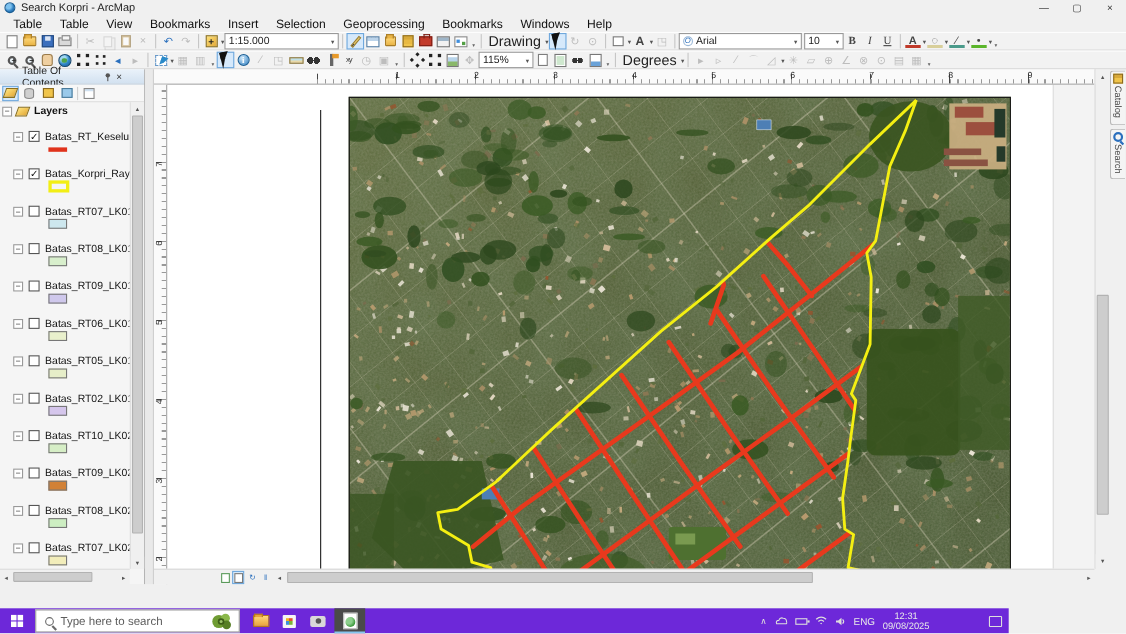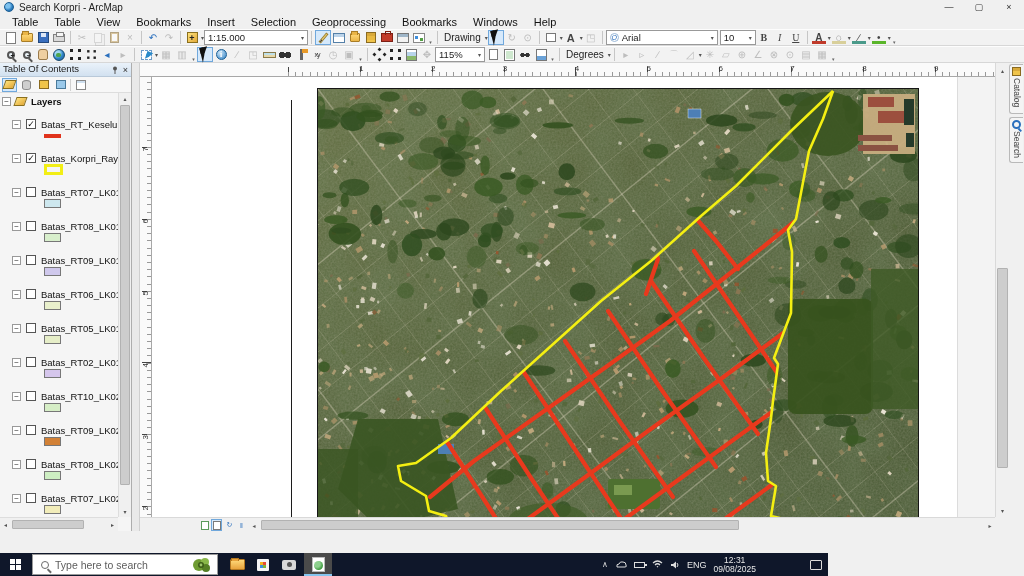--- a/index.html
+++ b/index.html
@@ -22,21 +22,21 @@
   .tbar{left:0;width:1024px;height:17px;background:#f2f2f2;border-top:1px solid #fdfdfd;border-bottom:1px solid #d7d7d7;display:flex;align-items:center;padding:0 3px;font-size:10px;color:#333;white-space:nowrap}
   .tb1{top:29px}.tb2{top:46px}
   .tbi{width:16px;height:15px;display:inline-flex;align-items:center;justify-content:center;border:1px solid transparent;font-size:10px;color:#444;position:relative;flex:none}
   .tbi.sel{border-color:#70a8dc;background:#d6e9fb}
   .dim{color:#bdbdbd}
   .blue{color:#2a6fbd}
   .tsep{width:1px;height:13px;background:#c6c6c6;margin:0 3px;flex:none}
   .car{font-size:6px;color:#555;margin-left:1px}
   .combo{height:15px;background:#fff;border:1px solid #999;font-size:9.5px;color:#222;display:inline-flex;align-items:center;padding:0 3px;flex:none}
   .combo .car{margin-left:auto}
-  .tlabel{font-size:10px;color:#222;margin:0 3px;flex:none}
+  .tlabel{font-size:13px;color:#222;margin:0 3px;flex:none}
   .ovf{width:7px;height:15px;display:inline-flex;flex-direction:column;align-items:center;justify-content:flex-end;font-size:5px;color:#666;flex:none}
   
   .i-page{width:10px;height:12px;background:#fff;border:1px solid #7d7d7d}
   .i-folder{width:12px;height:9px;background:linear-gradient(#ffd97a,#eab547);border:1px solid #a97d26;border-radius:1px;position:relative}
   .i-folder:before{content:"";position:absolute;left:0;top:-3px;width:5px;height:3px;background:#eab547;border:1px solid #a97d26;border-bottom:none}
   .i-save{width:11px;height:11px;background:#3a6ebd;border:1px solid #23497e;position:relative}
   .i-save:before{content:"";position:absolute;left:2px;top:0;width:5px;height:4px;background:#dce6f5}
   .i-print{width:12px;height:8px;background:#d9d9d9;border:1px solid #808080;position:relative}
   .i-print:before{content:"";position:absolute;left:2px;top:-3px;width:6px;height:3px;background:#f5f5f5;border:1px solid #808080}
   .i-copy{width:8px;height:10px;background:#f7f7f7;border:1px solid #bbb;box-shadow:2px 2px 0 #eee,2px 2px 0 1px #bbb}
@@ -71,21 +71,21 @@
   .i-binoc{width:12px;height:8px;background:radial-gradient(circle at 25% 50%,#333 0 3px,transparent 3px),radial-gradient(circle at 75% 50%,#333 0 3px,transparent 3px)}
   .i-xy{font-size:7px;color:#333;letter-spacing:-1px}
   .i-ruler{width:13px;height:6px;background:#e8d8a8;border:1px solid #8a7a4a;box-shadow:inset 0 2px 0 #bfe0e8}
   .i-imgpage{width:11px;height:12px;background:#fff;border:1px solid #777;box-shadow:inset 0 -4px 0 #8ab86a,inset 0 -8px 0 #b8d4ea}
   .i-pagegrid{width:11px;height:12px;background:#fff;border:1px solid #777;box-shadow:inset 0 0 0 1px #fff,inset 0 0 0 6px #cfe8cf}
   .i-flag{width:3px;height:11px;background:#666;position:relative}
   .i-flag:before{content:"";position:absolute;left:2px;top:0;width:6px;height:4px;background:#e89a2a}
 
   
   .toc{left:0;top:63px;width:132px;height:468px;background:#f5f5f5;border-right:1px solid #adadad}
-  .toc-head{position:absolute;left:0;top:0;width:131px;height:14px;background:linear-gradient(#eaf2fa,#d2e1f0);border-bottom:1px solid #b9c9d9;display:flex;font-size:9.5px;color:#222;padding:0 3px}
+  .toc-head{position:absolute;left:0;top:0;width:131px;height:14px;background:linear-gradient(#eaf2fa,#d2e1f0);border-bottom:1px solid #b9c9d9;display:flex;align-items:center;font-size:9.5px;color:#222;padding:0 20px}
   .toc-tools{position:absolute;left:0;top:14px;width:131px;height:16px;background:#f7f7f7;border-bottom:1px solid #ddd;display:flex;align-items:center;padding:0 2px;gap:2px}
   .toci{width:15px;height:14px;display:flex;align-items:center;justify-content:center;border:1px solid transparent}
   .toci.sel{border-color:#70a8dc;background:#d6e9fb}
   .lyr-ico{width:11px;height:9px;background:linear-gradient(135deg,#ffe27a,#e2a93a);border:1px solid #8a6f1d;transform:skewX(-20deg)}
   .db-ico{width:9px;height:10px;background:#cfcfcf;border:1px solid #888;border-radius:50%/25%}
   .vis-ico{width:10px;height:9px;background:#f0c44a;border:1px solid #8a6a20}
   .selico{width:10px;height:9px;background:#9ac9ea;border:1px solid #4a7a9a}
   .opt-ico{width:10px;height:10px;border:1px solid #888;background:#fff;box-shadow:inset 0 2px 0 #cfe0f0}
   .toc-tree{position:absolute;left:0;top:30px;width:118px;height:424px;overflow:hidden;font-size:9.5px;color:#111}
   .trow{display:flex;align-items:center;height:12px;margin-top:11px}
@@ -129,21 +129,21 @@
   .ic-cat{background:#f0c44a;border:1px solid #8a6a20;box-shadow:inset 0 3px 0 #d8a93a}
   .ic-search{border:2px solid #2a6fbd;border-radius:50%;width:8px;height:8px;position:relative}
   .ic-search:after{content:"";position:absolute;right:-3px;bottom:-3px;width:4px;height:1.5px;background:#2a6fbd;transform:rotate(45deg)}
 
   
   .statusbar{left:0;top:537px;width:1024px;height:16px;background:#f1f1f1;border-top:1px solid #cfcfcf;font-size:10px;color:#222}
   .statusbar .cell{position:absolute;top:1px;white-space:pre;text-align:center}
   .statusbar .vline{position:absolute;top:2px;width:1px;height:12px;background:#d8d8d8}
 
   
-  .taskbar{left:0;top:553px;width:828px;height:23px;background:#0f172a;color:#e8e8e8;display:block}
+  .taskbar{left:0;top:553px;width:917px;height:23px;background:#6d28d9;color:#e8e8e8;display:block}
   .startbtn{position:absolute;left:0;top:0;width:32px;height:23px;display:flex;align-items:center;justify-content:center}
   .winlogo{width:12px;height:12px;display:grid;grid-template-columns:5px 5px;grid-template-rows:5px 5px;gap:1px}
   .winlogo div{background:#fefefe}
   .searchbox{position:absolute;left:32px;top:1px;width:186px;height:21px;background:#fff;border:1px solid #9a9a9a;display:flex;align-items:center;color:#5d5d5d;font-size:10.5px}
   .smag{width:8px;height:8px;border:1.5px solid #6a6a6a;border-radius:50%;margin:0 6px 0 8px;position:relative;flex:none}
   .smag:after{content:"";position:absolute;right:-4px;bottom:-4px;width:5px;height:1.5px;background:#6a6a6a;transform:rotate(45deg)}
   .tbapp{position:absolute;top:0;height:23px;display:flex;align-items:center;justify-content:center}
   .tbapp.active{background:#4a4a4a;box-shadow:inset 0 -2px 0 #86c5ef}
   .tray{position:absolute;top:0;right:0;height:23px;display:flex;align-items:center;gap:7px;font-size:9px;padding-right:6px}
   .clock{font-size:8.5px;line-height:9px;text-align:center}

